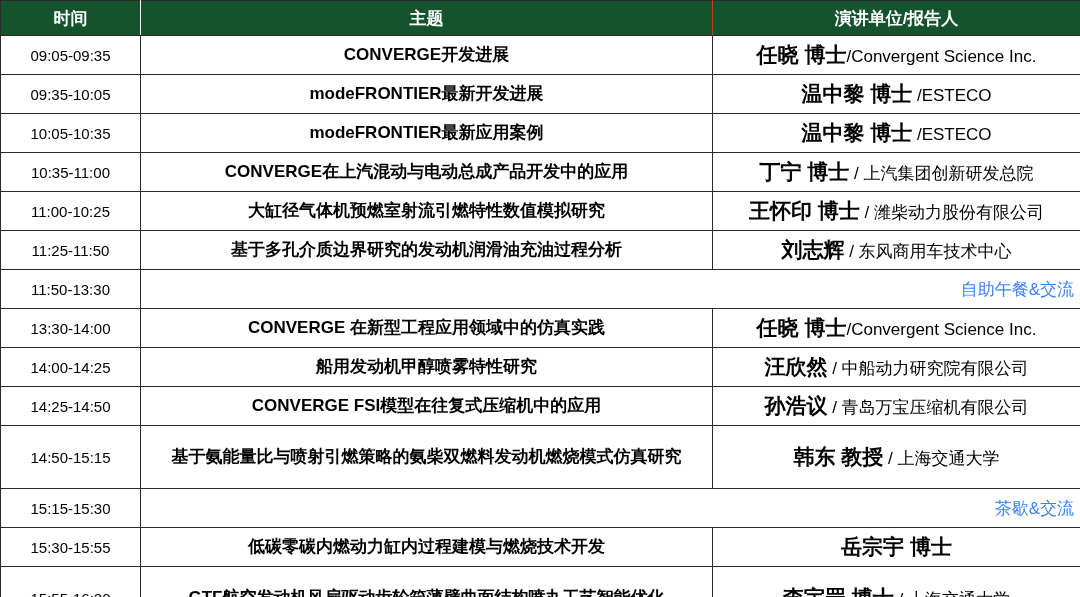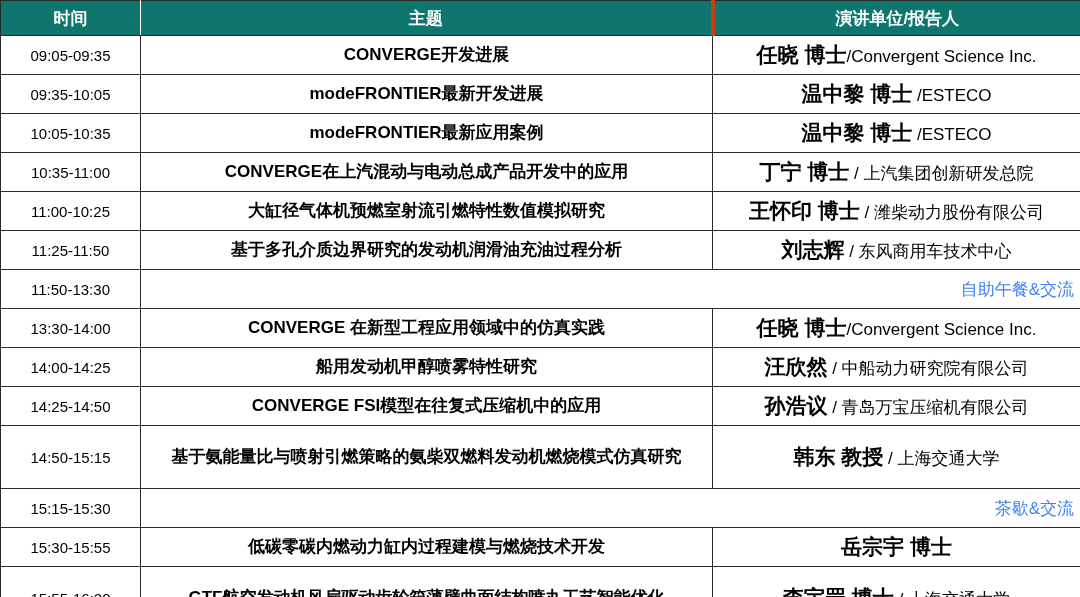--- a/index.html
+++ b/index.html
@@ -21,30 +21,30 @@
   table.agenda col.c-time { width: 140px; }
   table.agenda col.c-topic { width: 572px; }
   table.agenda col.c-speaker { width: 368px; }
 
   table.agenda th, table.agenda td {
     border: 1px solid #2a2a2a;
     padding: 0 6px;
     vertical-align: middle;
   }
   thead th {
-    background: #0f766e;
+    background: #14532d;
     color: #ffffff;
     font-weight: bold;
     font-size: 17px;
     height: 34px;
     text-align: center;
     border-color: #00b0f0;
   }
   thead th.th-time { border-right: 1px solid #ffffff; }
-  thead th.th-topic { border-right: 4px solid #c2410c; text-align: center; }
+  thead th.th-topic { border-right: 1px solid #c2410c; text-align: center; }
 
   td.time {
     text-align: center;
     font-size: 15px;
     color: #000;
     white-space: nowrap;
   }
   td.topic {
     text-align: center;
     font-size: 17px;

